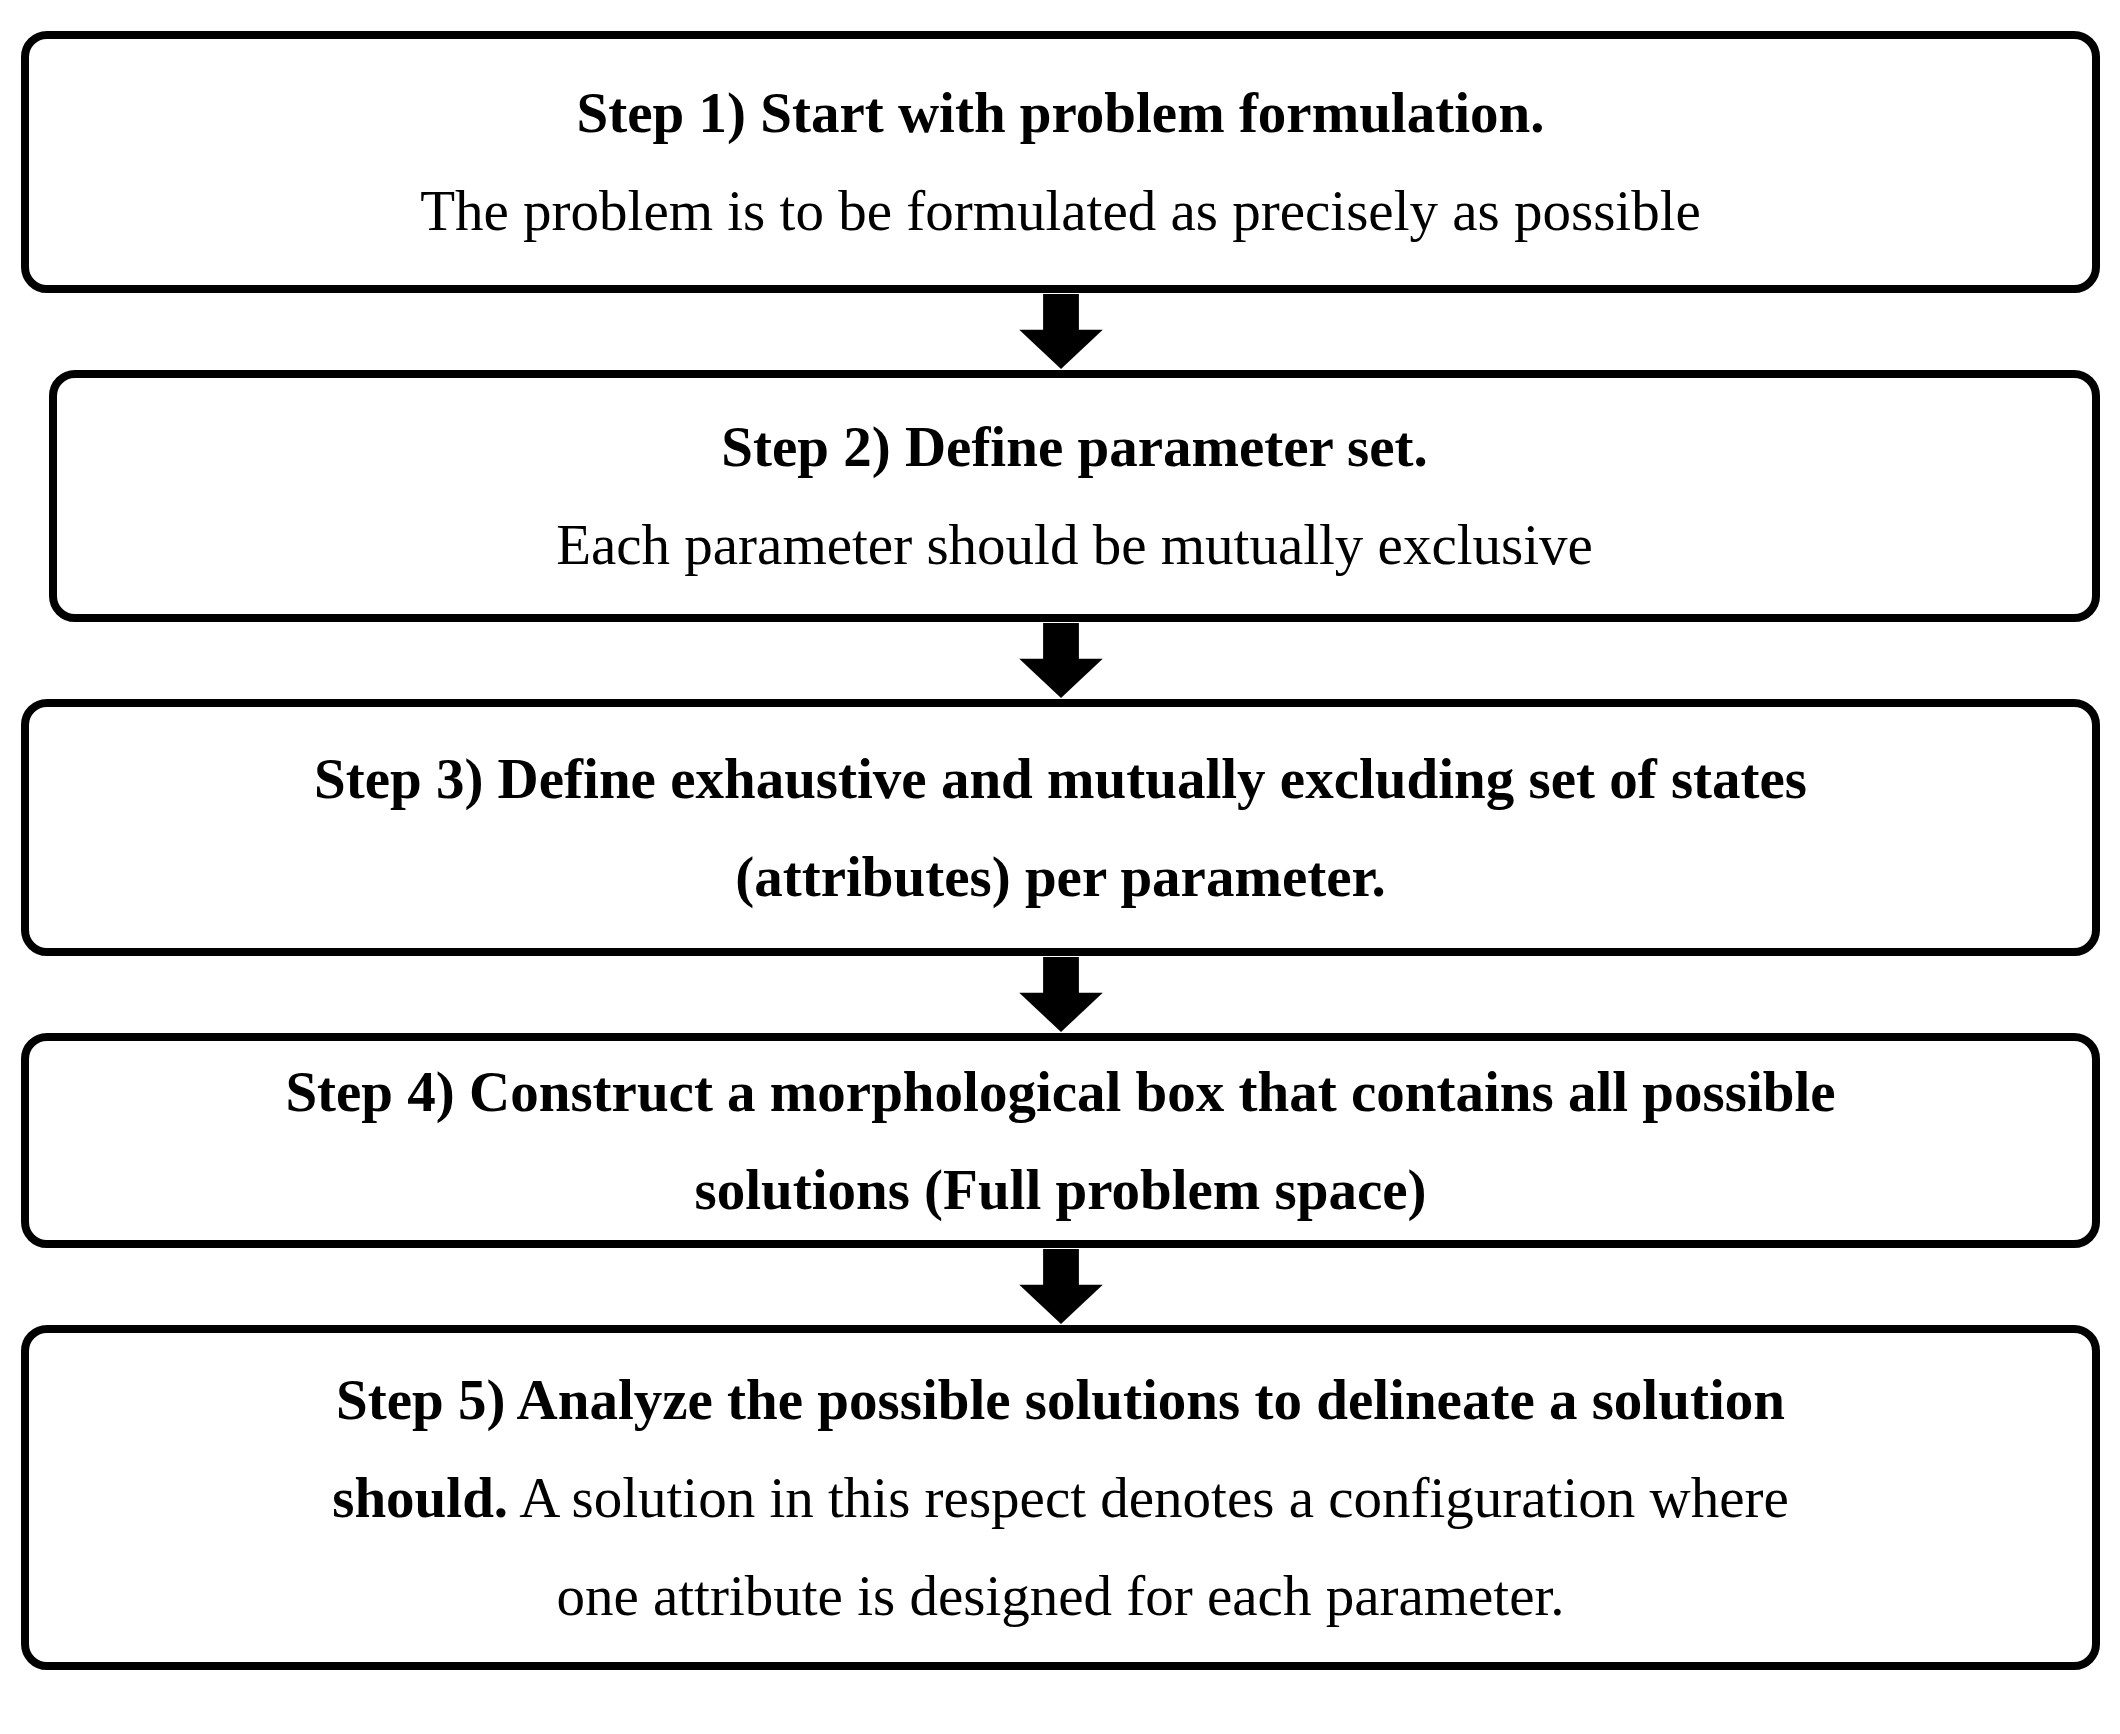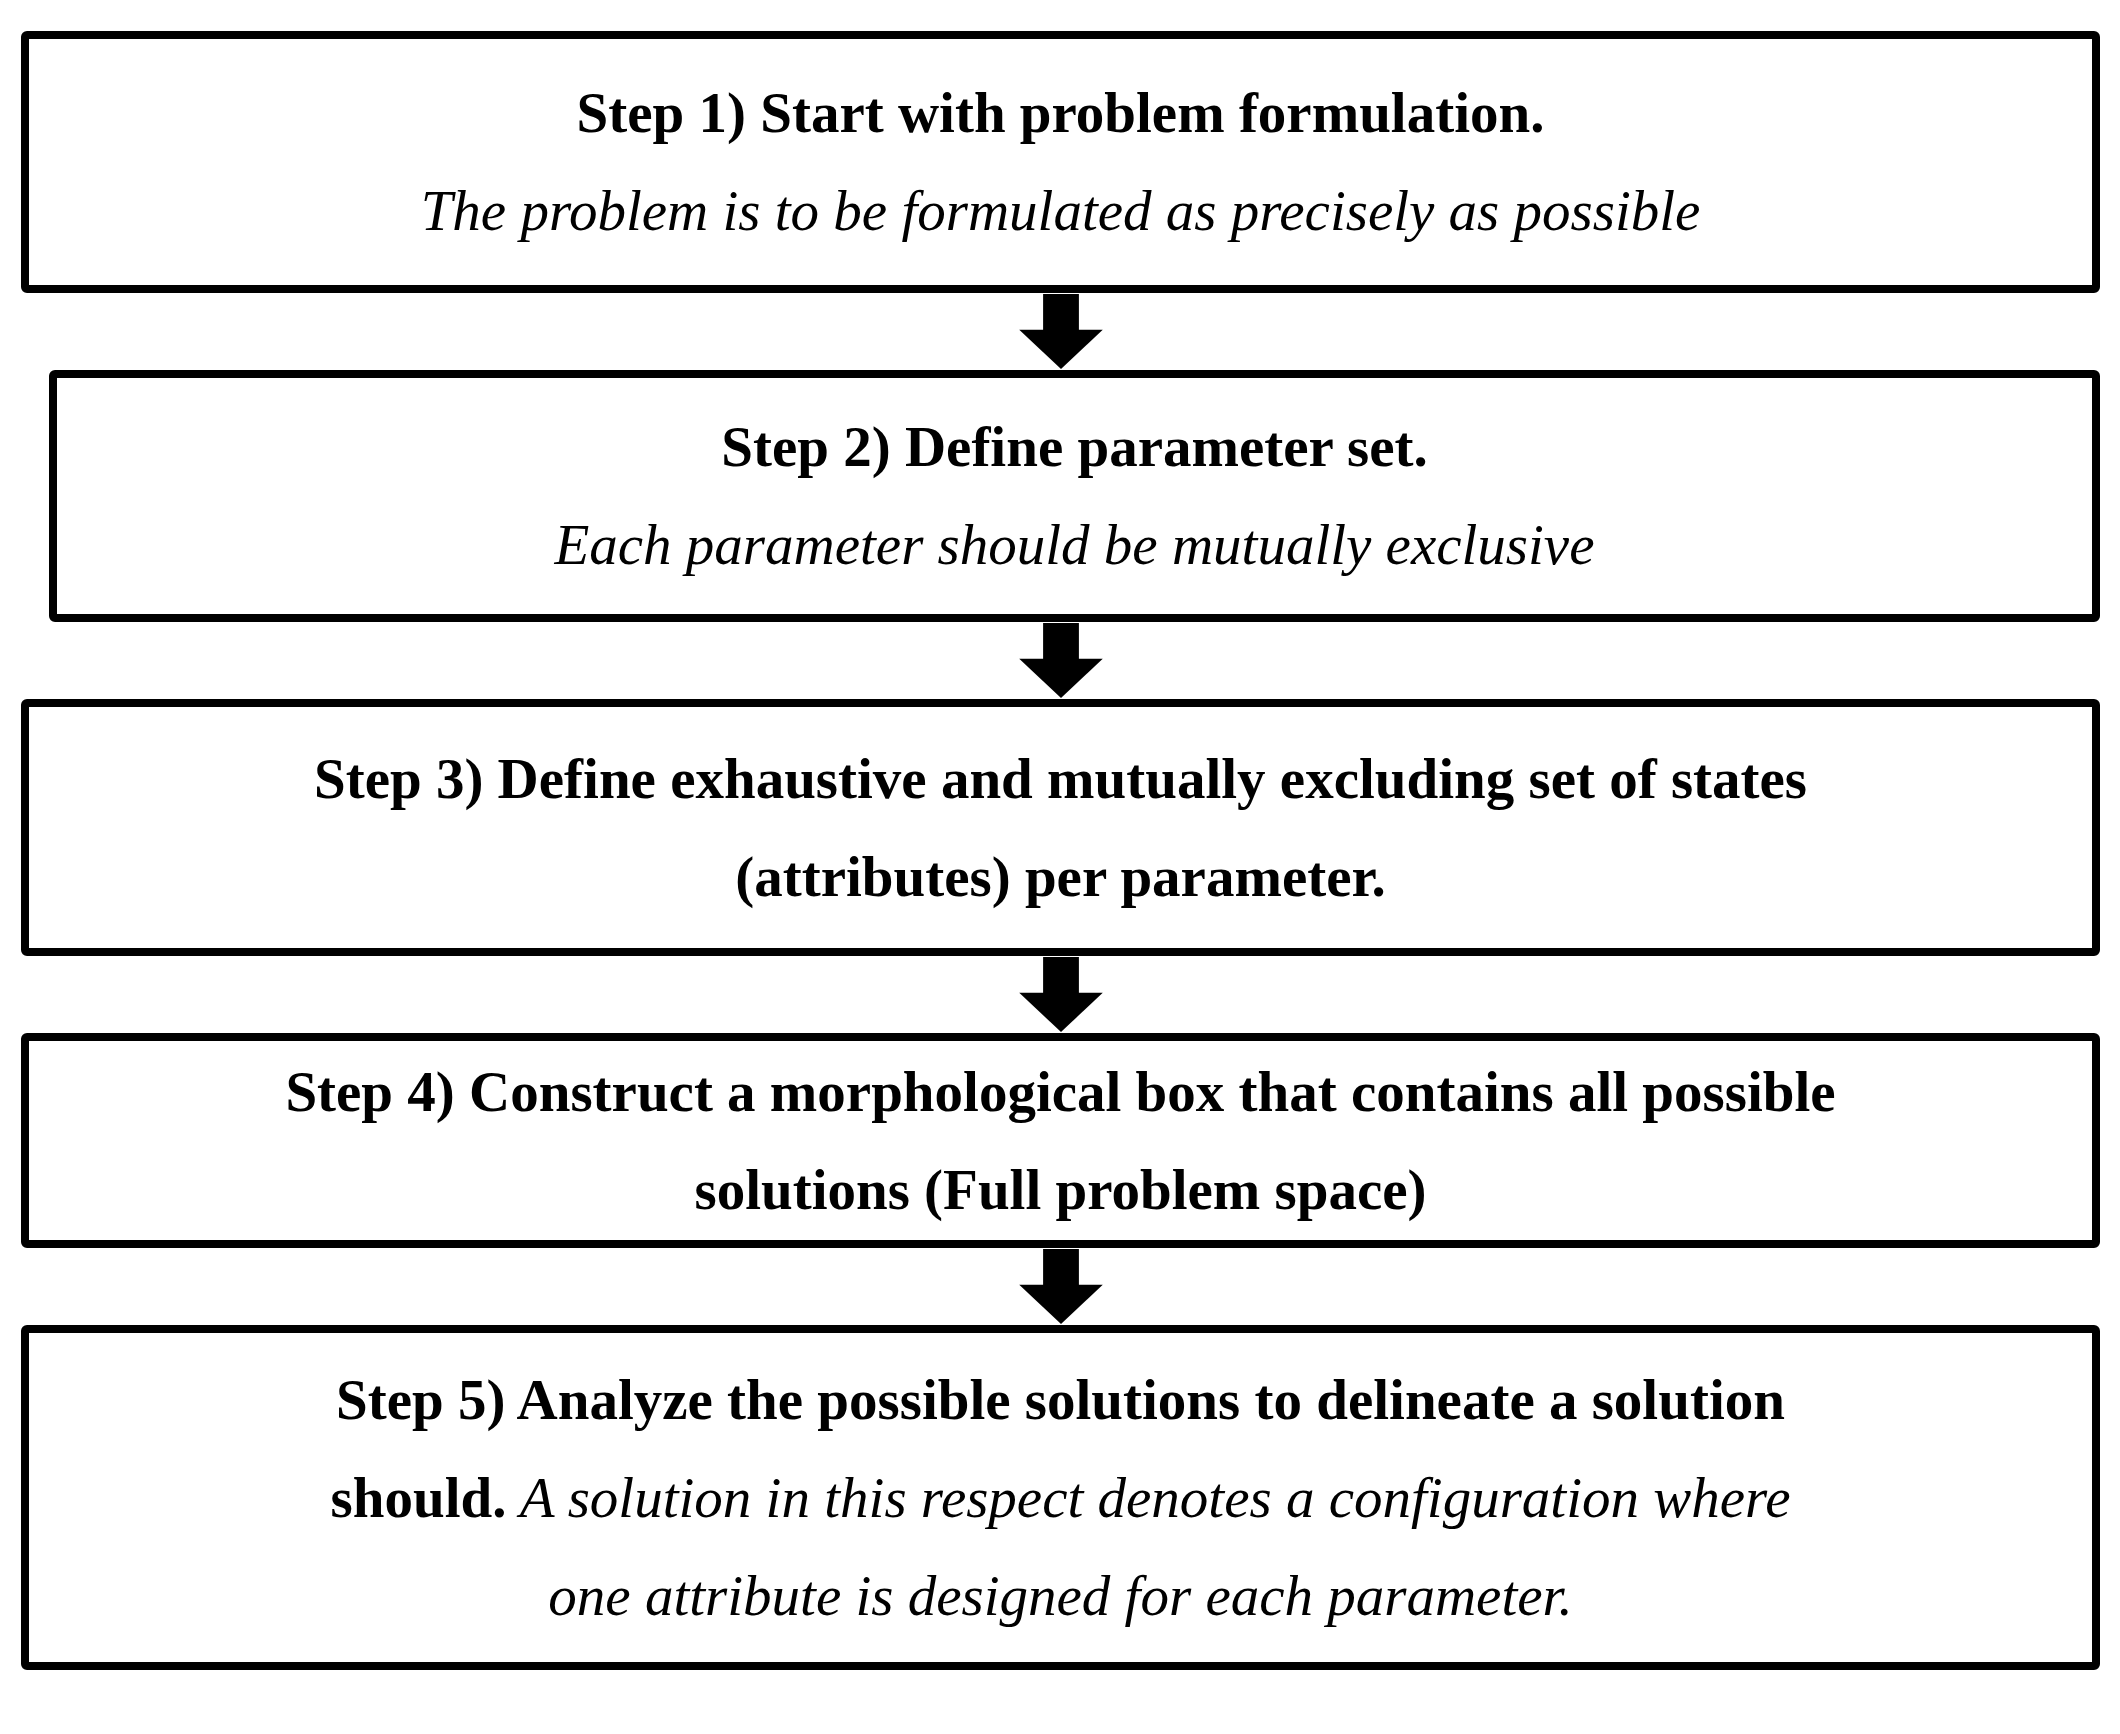--- a/index.html
+++ b/index.html
@@ -18,40 +18,40 @@
     color: #000000;
   }
   .flow {
     display: flex;
     flex-direction: column;
     align-items: stretch;
   }
   .box {
     box-sizing: border-box;
     border: 8.6px solid #000000;
-    border-radius: 6px;
+    border-radius: 26px;
     background: #ffffff;
     display: flex;
     flex-direction: column;
     justify-content: center;
     text-align: center;
     padding: 8.6px 47px;
   }
   .box-1 { height: 262px; }
   .box-2 { height: 252px; margin-left: 28px; }
   .box-3 { height: 257px; }
   .box-4 { height: 215px; }
   .box-5 { height: 345px; }
   .line {
     font-size: 57px;
     line-height: 98px;
     white-space: nowrap;
   }
   .b { font-weight: 700; }
-  .r { font-weight: 400; font-style: italic; }
+  .r { font-weight: 400; }
   .arrow-gap {
     height: 77px;
     display: flex;
     align-items: center;
     justify-content: center;
   }
   .arrow-gap svg {
     display: block;
     height: 75px;
     width: 86px;

